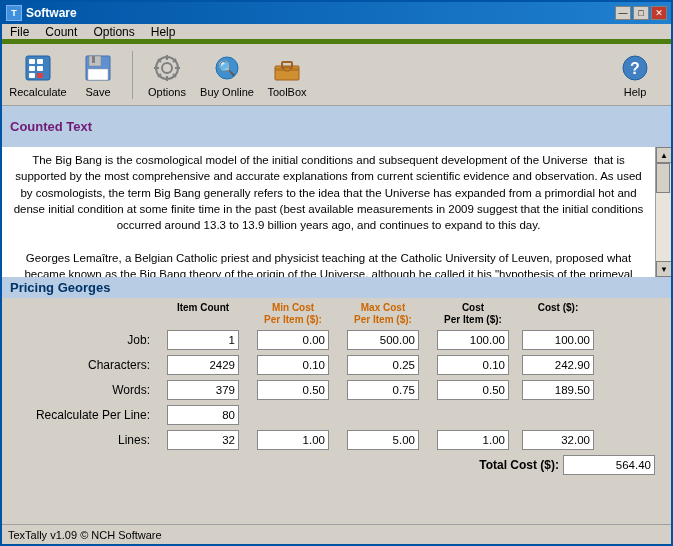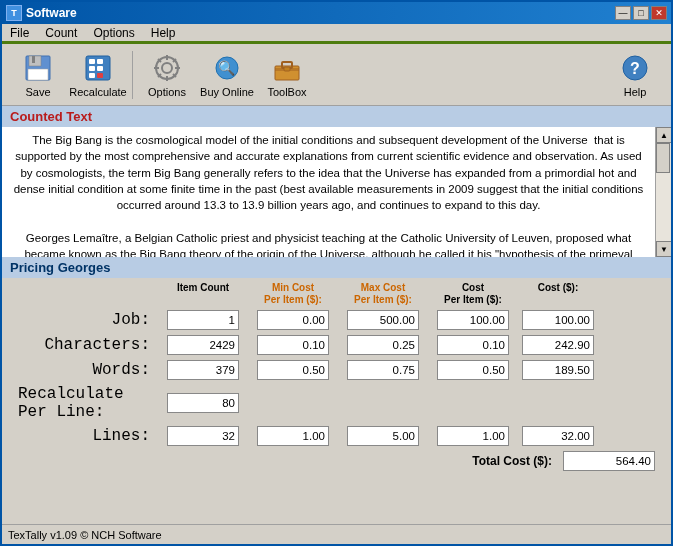--- a/index.html
+++ b/index.html
@@ -62,21 +62,21 @@
       font-size: 9px;
       cursor: pointer;
       color: black;
     }
     .title-btn.close { background: #c0392b; color: white; }
     .menu-bar {
       background: #d4d0c8;
       height: 20px;
       display: flex;
       align-items: center;
-      border-bottom: 3px solid #4d7c0f;
+      border-bottom: 5px solid #4d7c0f;
       flex-shrink: 0;
     }
     .menu-item {
       padding: 2px 8px;
       font-size: 12px;
       cursor: pointer;
       height: 100%;
       display: flex;
       align-items: center;
     }
@@ -122,24 +122,24 @@
     
     .content-area {
       flex: 1;
       display: flex;
       flex-direction: column;
       overflow: hidden;
       background: #d4d0c8;
     }
     .section-header {
       background: #b8cce4;
-      padding: 3px 8px;
+      padding: 13px 8px;
       font-size: 13px;
       font-weight: bold;
-      color: #b91c1c;
+      color: #701a75;
       flex-shrink: 0;
     }
     .text-area-container {
       background: #f0abfc;
       margin: 0;
       height: 130px;
       position: relative;
       flex-shrink: 0;
       overflow: hidden;
       text-align: center;
@@ -215,22 +215,21 @@
       margin-bottom: 5px;
     }
     .grid-cell {
       display: flex;
       justify-content: center;
       align-items: center;
     }
     .grid-cell.label {
       justify-content: flex-end;
       padding-right: 8px;
-      font-size: 16px;
-      font-family: Liberation Mono, monospace;
+      font-size: 12px;
     }
     .hdr-cell {
       text-align: center;
       font-weight: bold;
       font-size: 10px;
       line-height: 1.2;
     }
     .hdr-cell.orange { color: #cc6600; }
     .input-sm {
       height: 20px;
@@ -266,42 +265,42 @@
     <div class="menu-item">Options</div>
     <div class="menu-item">Help</div>
   </div>
 
   <div class="toolbar">
 
 
     <div class="toolbar-btn">
       <div class="toolbar-icon">
         <svg width="30" height="30" viewBox="0 0 30 30">
-          <rect x="3" y="3" width="24" height="24" fill="#6090d0" rx="1" stroke="#4070b0" stroke-width="1"></rect>
-          <rect x="6" y="3" width="12" height="10" fill="#c0c0c0" stroke="#808080" stroke-width="0.5"></rect>
-          <rect x="9" y="3" width="3" height="7" fill="#808080"></rect>
-          <rect x="5" y="16" width="20" height="11" fill="white" stroke="#a0a0a0" stroke-width="0.5"></rect>
-        </svg>
-      </div>
-      <span>Save</span>
-    </div>
-
-    <div class="toolbar-btn">
-      <div class="toolbar-icon">
-        <svg width="30" height="30" viewBox="0 0 30 30">
           <rect x="3" y="3" width="24" height="24" fill="#4080c0" rx="2" stroke="#2060a0" stroke-width="1"></rect>
           <rect x="6" y="6" width="6" height="5" fill="white" rx="1"></rect>
           <rect x="14" y="6" width="6" height="5" fill="white" rx="1"></rect>
           <rect x="6" y="13" width="6" height="5" fill="white" rx="1"></rect>
           <rect x="14" y="13" width="6" height="5" fill="white" rx="1"></rect>
           <rect x="6" y="20" width="6" height="5" fill="white" rx="1"></rect>
           <rect x="14" y="20" width="6" height="5" fill="#e04040" rx="1"></rect>
         </svg>
       </div>
       <span>Recalculate</span>
+    </div>
+
+    <div class="toolbar-btn">
+      <div class="toolbar-icon">
+        <svg width="30" height="30" viewBox="0 0 30 30">
+          <rect x="3" y="3" width="24" height="24" fill="#6090d0" rx="1" stroke="#4070b0" stroke-width="1"></rect>
+          <rect x="6" y="3" width="12" height="10" fill="#c0c0c0" stroke="#808080" stroke-width="0.5"></rect>
+          <rect x="9" y="3" width="3" height="7" fill="#808080"></rect>
+          <rect x="5" y="16" width="20" height="11" fill="white" stroke="#a0a0a0" stroke-width="0.5"></rect>
+        </svg>
+      </div>
+      <span>Save</span>
     </div>
 
     <div class="toolbar-sep"></div>
 
     <div class="toolbar-btn">
       <div class="toolbar-icon">
         <svg width="30" height="30" viewBox="0 0 30 30">
           <circle cx="15" cy="15" r="11" fill="none" stroke="#808080" stroke-width="2"></circle>
           <circle cx="15" cy="15" r="5" fill="none" stroke="#808080" stroke-width="2"></circle>
           <rect x="14" y="2" width="2" height="5" fill="#808080"></rect>
@@ -463,21 +462,21 @@
         </div>
         <div class="grid-cell">
           <input class="input-sm" type="text" value="1.00" style="">
         </div>
         <div class="grid-cell">
           <input class="input-sm" type="text" value="32.00" style="">
         </div>
       </div>
 
       <div style="display:flex;justify-content:flex-end;align-items:center;margin-top:4px;padding-right:0;">
-        <span style="font-weight:bold;font-size:12px;margin-right:11px;text-align:right;width:180px;">Total Cost ($):</span>
+        <span style="font-weight:bold;font-size:12px;margin-right:4px;text-align:right;width:180px;">Total Cost ($):</span>
         <input class="input-sm" type="text" value="564.40" style="width: 92px;">
       </div>
 
     </div>
   </div>
 
   <div class="status-bar">
     <span>TexTally v1.09 © NCH Software</span>
   </div>
 </div>

